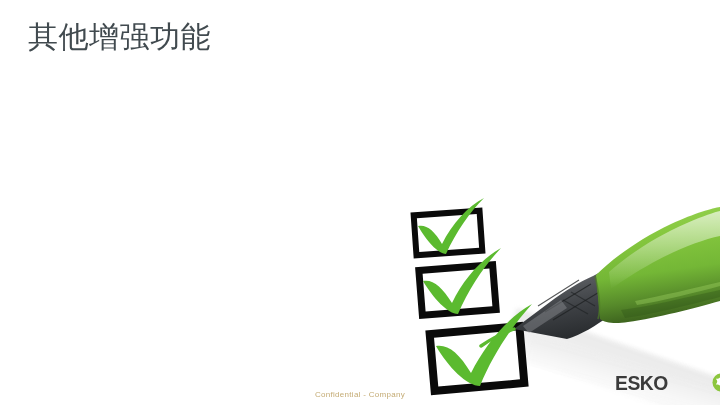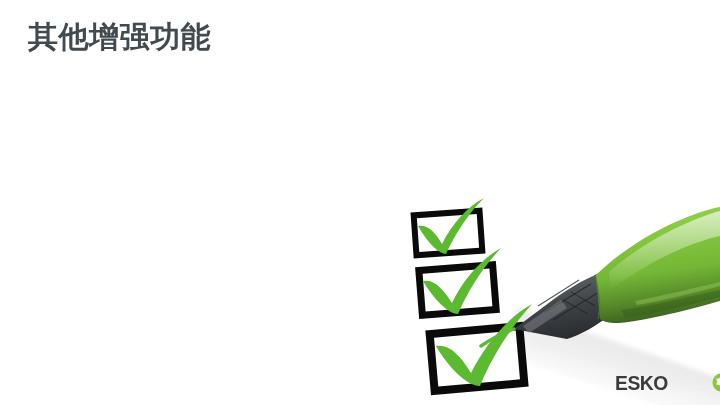--- a/index.html
+++ b/index.html
@@ -21,21 +21,21 @@
 
   
   #slide-title {
     position: absolute;
     left: 28px;
     top: 17px;
     font-size: 30px;
     line-height: 40px;
     letter-spacing: 0.5px;
     color: #414a4f;
-    font-weight: 700;
+    font-weight: 400;
     white-space: nowrap;
   }
 
   
   #bullet-list {
     position: absolute;
     left: 30px;
     top: 84px;
     width: 640px;
   }
@@ -210,20 +210,21 @@
 
       <path d="M226 114 C252 111 288 102 325 94 L325 101 C290 110 254 119 230 122 Z" fill="#2f5417" opacity="0.35"></path>
       <path d="M240 105 C266 100 300 92 325 86 L325 90 C302 96 268 105 242 109 Z" fill="#a8dd6a" opacity="0.35"></path>
 
       <path d="M200 80 C204 96 206 112 203 123" stroke="#4d7b25" stroke-width="1.6" fill="none" opacity="0.7"></path>
 
       <path d="M119 133 C108 137 96 143 86 150" stroke="#5bba2f" stroke-width="3.4" fill="none" stroke-linecap="round"></path>
     </svg>
   </div>
 
+  <div id="footer-text">Confidential - Company</div>
 
   <div id="esko-logo">
     <span id="esko-wordmark">ESKO</span>
     <svg id="esko-mark" viewBox="0 0 40 40">
       <circle cx="20" cy="20" r="19" fill="#8cc63e"></circle>
       <path d="M20 5 C22.6 10.4 25.4 12.6 31.8 12.2 C28 16.6 28 19.6 31.8 24 C25.4 23.6 22.6 25.8 20 31.2 C17.4 25.8 14.6 23.6 8.2 24 C12 19.6 12 16.6 8.2 12.2 C14.6 12.6 17.4 10.4 20 5 Z" fill="#ffffff"></path>
     </svg>
   </div>
 
 </div>

